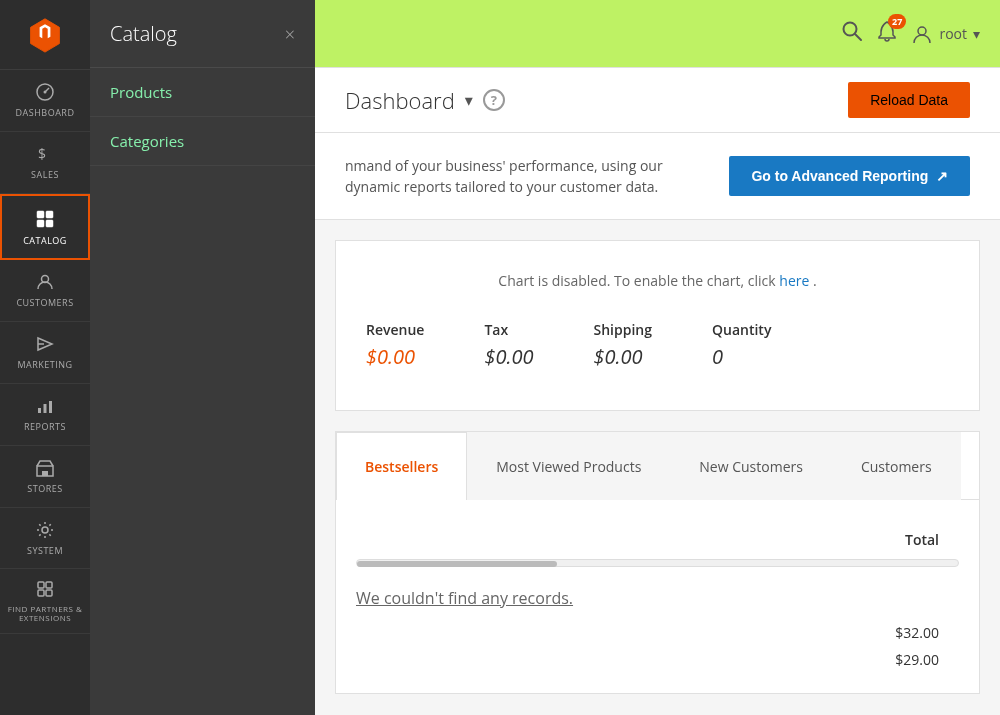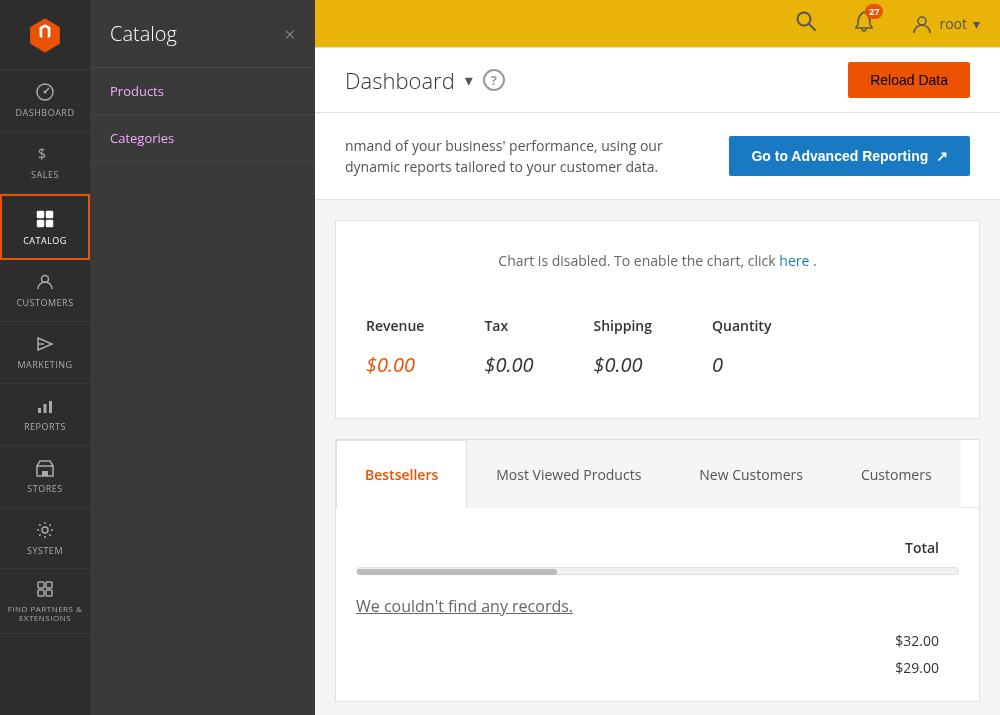--- a/index.html
+++ b/index.html
@@ -84,45 +84,45 @@
 
     .catalog-close {
       color: #aaa;
       cursor: pointer;
       font-size: 18px;
       line-height: 1;
     }
 
     .catalog-menu-item {
       padding: 14px 20px;
-      color: #f0abfc;
-      font-size: 13px;
+      color: #86efac;
+      font-size: 15px;
       cursor: pointer;
       border-bottom: 1px solid #444;
     }
 
     
     .main-content {
       flex: 1;
       display: flex;
       flex-direction: column;
       height: 715px;
       overflow: hidden;
     }
 
     
     .top-header {
-      background: #eab308;
-      height: 48px;
+      background: #bef264;
+      height: 68px;
       display: flex;
       align-items: center;
       justify-content: flex-end;
       padding: 0 20px;
       border-bottom: 1px solid #e0e0e0;
-      gap: 36px;
+      gap: 13px;
       flex-shrink: 0;
     }
 
     .header-search-icon {
       font-size: 20px;
       color: #555;
       cursor: pointer;
     }
 
     .notif-badge {
@@ -262,21 +262,21 @@
       color: #1979c3;
       text-decoration: none;
     }
 
     .stats-row {
       display: flex;
       gap: 60px;
       padding: 10px 0 20px;
     }
 
-    .stat-item { display: flex; flex-direction: column; gap: 16px; margin-top: 16px; }
+    .stat-item { display: flex; flex-direction: column; gap: 4px; }
 
     .stat-label {
       font-size: 14px;
       font-weight: 600;
       color: #333;
     }
 
     .stat-value {
       font-size: 20px;
       font-weight: 400;

